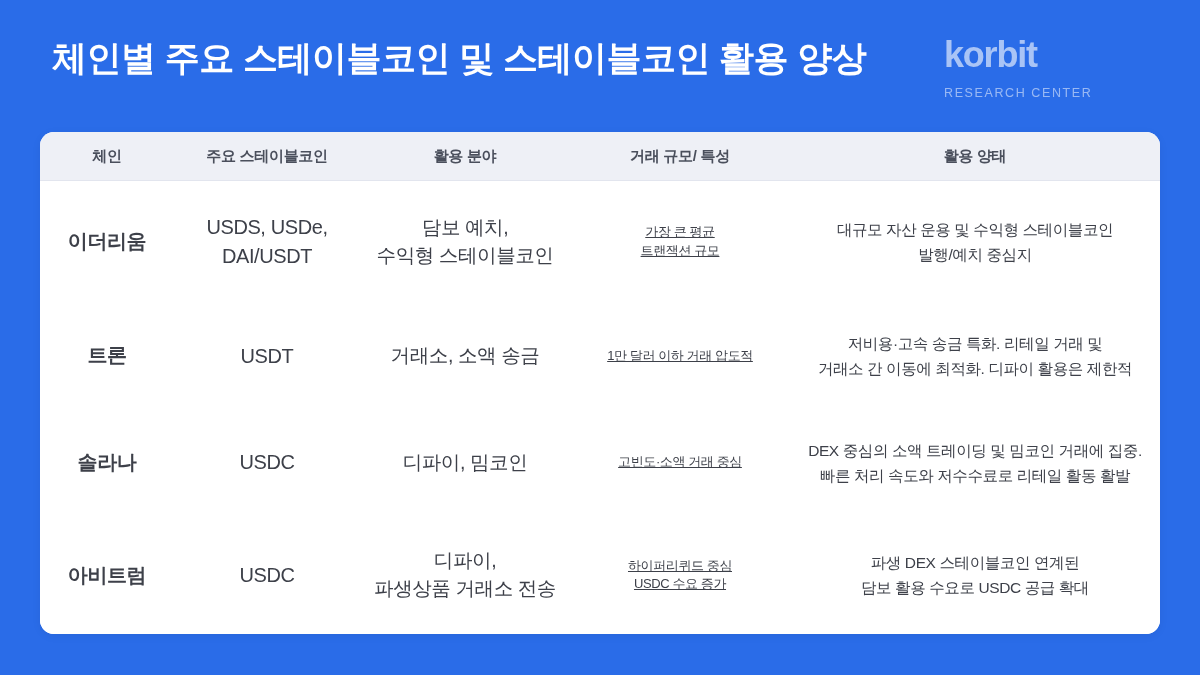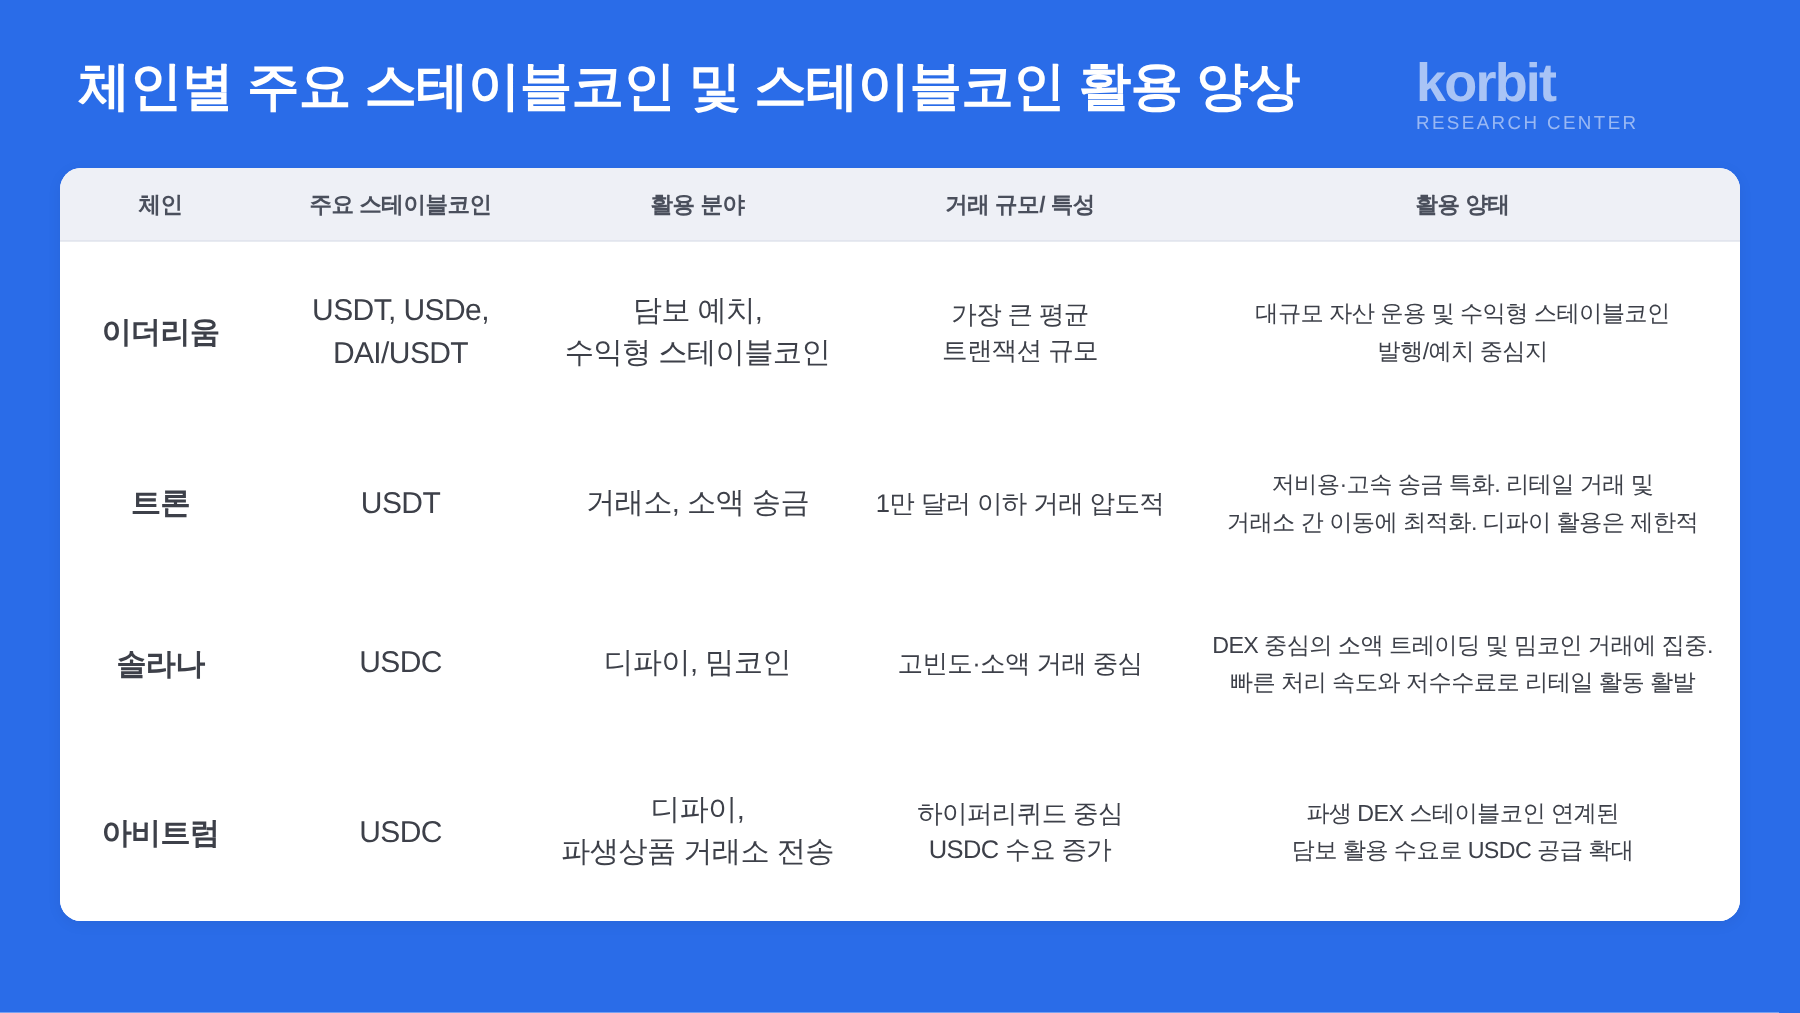--- a/index.html
+++ b/index.html
@@ -53,33 +53,33 @@
     width: 220px;
   }
   .brand-name {
     font-size: 36px;
     font-weight: bold;
     color: rgba(255,255,255,0.60);
     letter-spacing: -1.2px;
     line-height: 1.05;
   }
   .brand-sub {
-    margin-top: 2px;
+    margin-top: 13px;
     font-size: 12.5px;
     font-weight: normal;
     color: rgba(255,255,255,0.52);
     letter-spacing: 1.6px;
     line-height: 1.1;
   }
 
   
   .table-card {
     position: absolute;
     left: 40px;
-    top: 112px;
+    top: 132px;
     width: 1120px;
     height: 502px;
     background: #ffffff;
     border-radius: 14px;
     overflow: hidden;
     box-shadow: 0 2px 10px rgba(0,0,0,0.06);
   }
 
   table.data-table {
     width: 100%;
@@ -130,23 +130,24 @@
     font-size: 20px;
     line-height: 1.42;
     color: #3d4049;
   }
   .cell-usage {
     font-size: 19.5px;
     line-height: 1.42;
     color: #3d4049;
   }
   .cell-scale {
-    font-size: 17px;
+    font-size: 13px;
     line-height: 1.42;
     color: #3d4049;
+    text-decoration: underline;
   }
   .cell-pattern {
     font-size: 15.5px;
     line-height: 1.62;
     color: #3d4049;
   }
 
   .line { display: block; }
 </style>
 </head>
@@ -179,21 +180,21 @@
           <th>활용 분야</th>
           <th>거래 규모/ 특성</th>
           <th>활용 양태</th>
         </tr>
       </thead>
       <tbody>
 
         <tr>
           <td class="cell-chain">이더리움</td>
           <td class="cell-coin">
-            <span class="line">USDT, USDe,</span>
+            <span class="line">USDS, USDe,</span>
             <span class="line">DAI/USDT</span>
           </td>
           <td class="cell-usage">
             <span class="line">담보 예치,</span>
             <span class="line">수익형 스테이블코인</span>
           </td>
           <td class="cell-scale">
             <span class="line">가장 큰 평균</span>
             <span class="line">트랜잭션 규모</span>
           </td>

